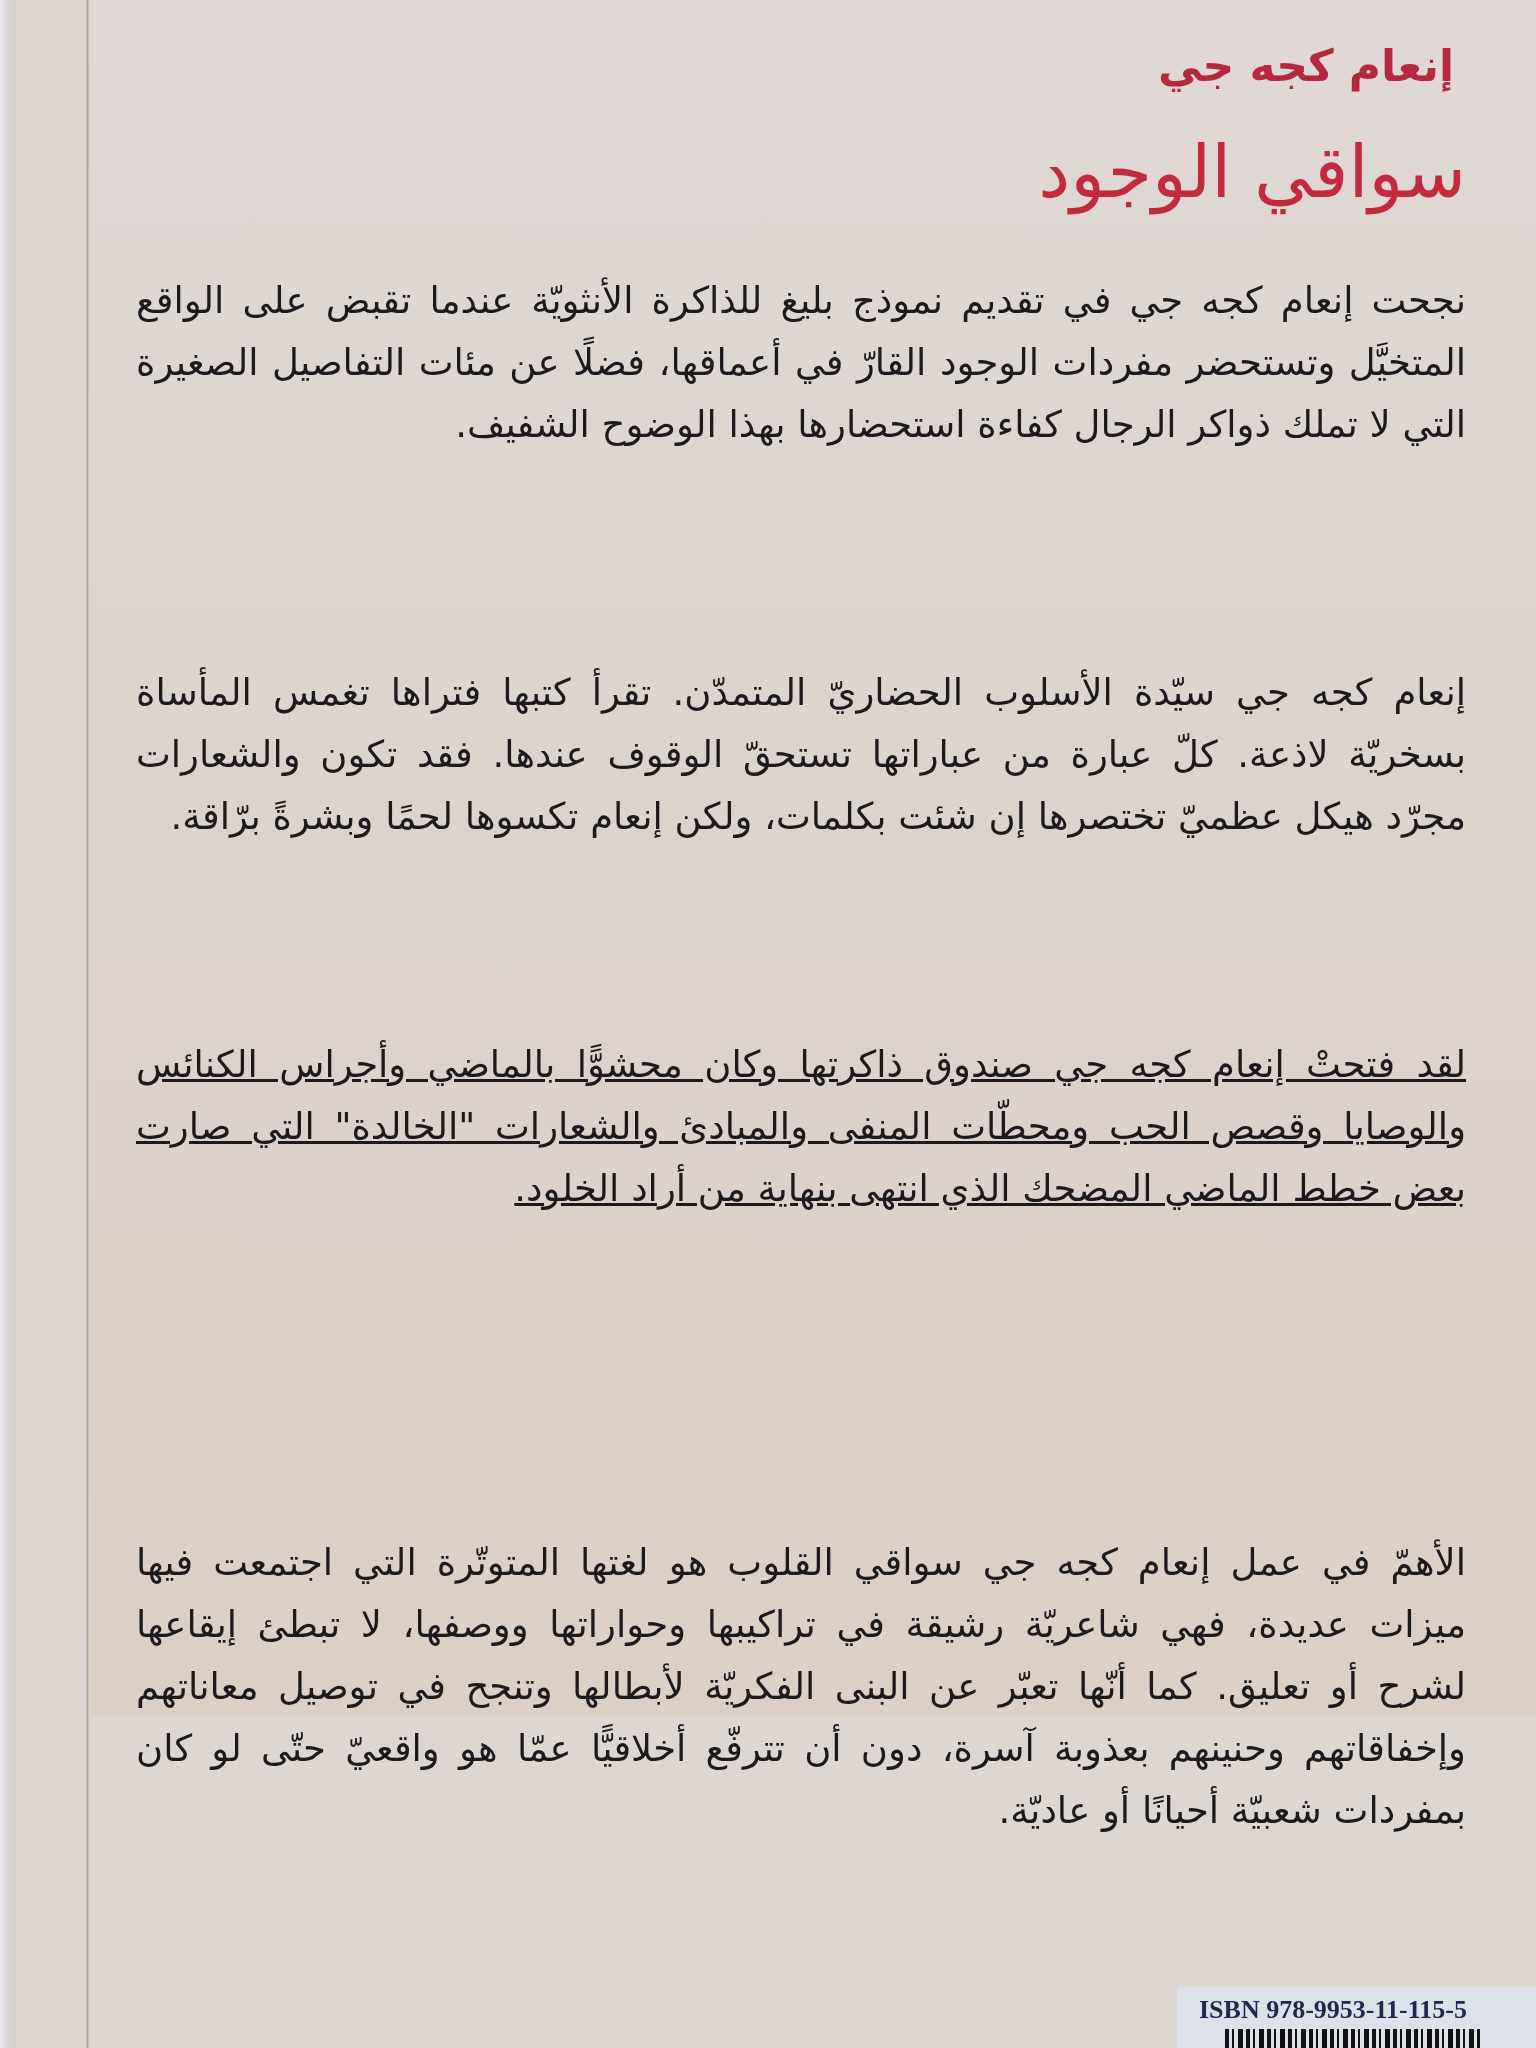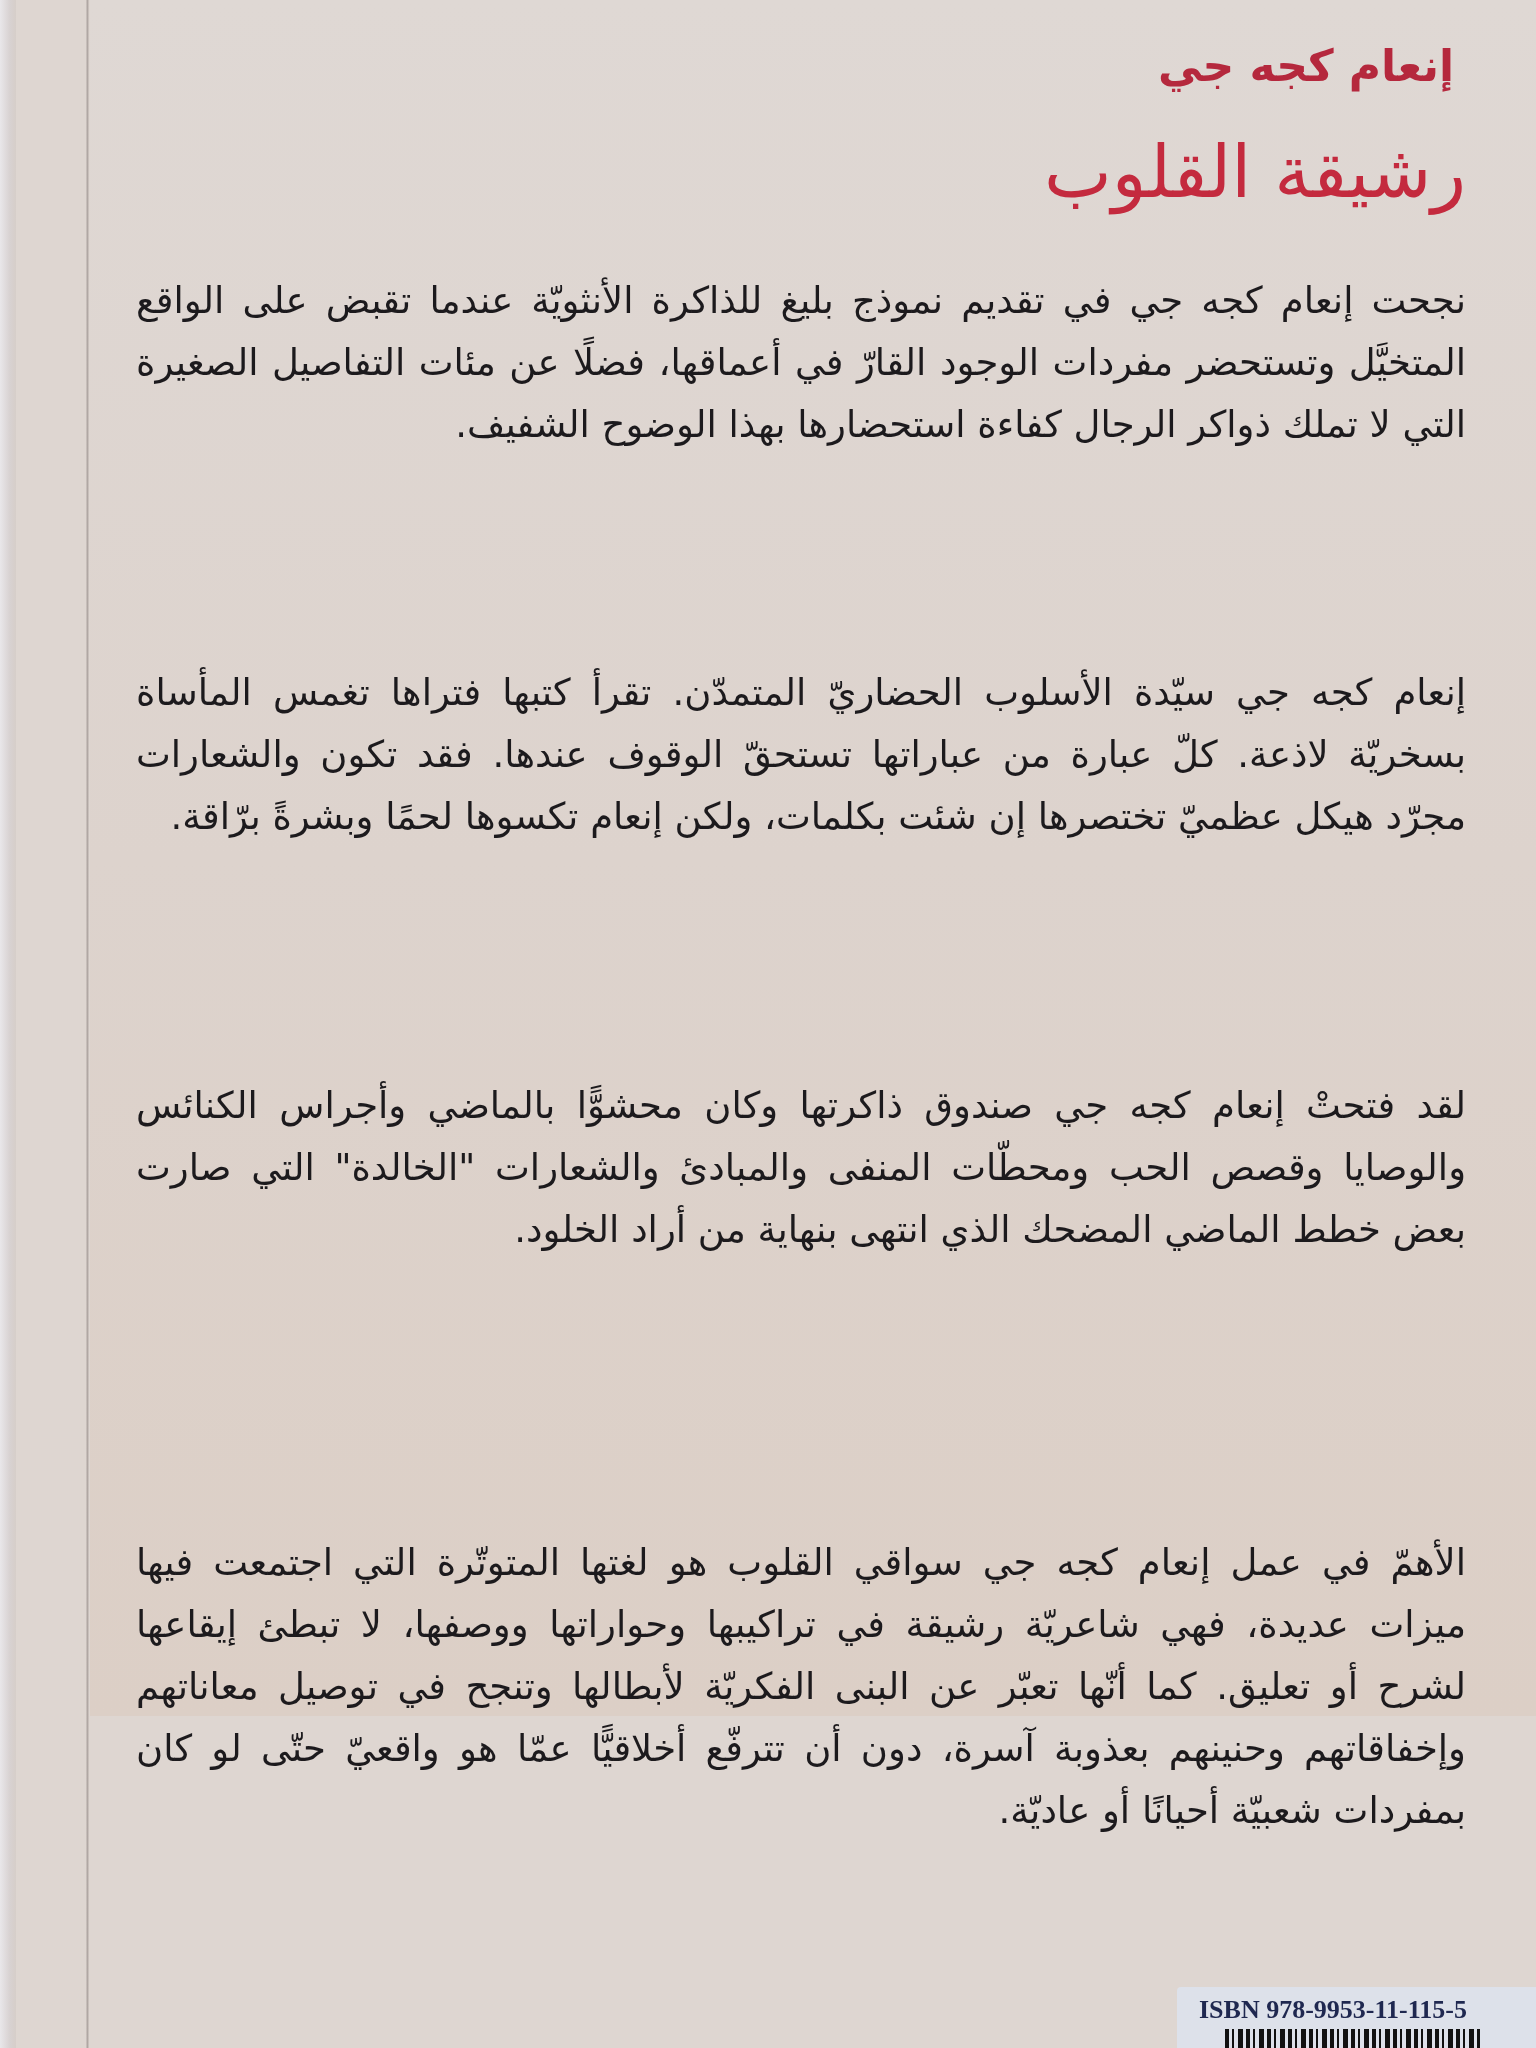--- a/index.html
+++ b/index.html
@@ -63,33 +63,33 @@
 </style>
 </head>
 <body>
 
 <div class="spine-edge"></div>
 <div class="fold-line"></div>
 
 <div class="cover">
   <div class="content" style="right:70px;">
     <div class="author">إنعام كجه جي</div>
-    <div class="title">رشيقة القلوب</div>
+    <div class="title">سواقي الوجود</div>
 
     <div class="block" style="top:270px;">
       <div>نجحت إنعام كجه جي في تقديم نموذج بليغ للذاكرة الأنثويّة عندما تقبض على الواقع المتخيَّل وتستحضر مفردات الوجود القارّ في أعماقها، فضلًا عن مئات التفاصيل الصغيرة التي لا تملك ذواكر الرجال كفاءة استحضارها بهذا الوضوح الشفيف.</div>
     </div>
     <div class="sig" style="top:522px;">الدكتور صلاح فضل</div>
 
     <div class="block" style="top:662px;">
       <div>إنعام كجه جي سيّدة الأسلوب الحضاريّ المتمدّن. تقرأ كتبها فتراها تغمس المأساة بسخريّة لاذعة. كلّ عبارة من عباراتها تستحقّ الوقوف عندها. فقد تكون والشعارات مجرّد هيكل عظميّ تختصرها إن شئت بكلمات، ولكن إنعام تكسوها لحمًا وبشرةً برّاقة.</div>
     </div>
     <div class="sig" style="top:920px;">لميعة عباس عمارة</div>
 
-    <div class="block" style="top:1075px;">
+    <div class="block" style="top:1034px;text-decoration:underline;">
       <div>لقد فتحتْ إنعام كجه جي صندوق ذاكرتها وكان محشوًّا بالماضي وأجراس الكنائس والوصايا وقصص الحب ومحطّات المنفى والمبادئ والشعارات "الخالدة" التي صارت بعض خطط الماضي المضحك الذي انتهى بنهاية من أراد الخلود.</div>
     </div>
     <div class="sig" style="top:1330px;">عبد الستّار ناصر</div>
 
     <div class="block" style="top:1532px;">
       <div>الأهمّ في عمل إنعام كجه جي سواقي القلوب هو لغتها المتوتّرة التي اجتمعت فيها ميزات عديدة، فهي شاعريّة رشيقة في تراكيبها وحواراتها ووصفها، لا تبطئ إيقاعها لشرح أو تعليق. كما أنّها تعبّر عن البنى الفكريّة لأبطالها وتنجح في توصيل معاناتهم وإخفاقاتهم وحنينهم بعذوبة آسرة، دون أن تترفّع أخلاقيًّا عمّا هو واقعيّ حتّى لو كان بمفردات شعبيّة أحيانًا أو عاديّة.</div>
     </div>
     <div class="sig" style="top:1903px;">الدكتور حاتم الصكر</div>
   </div>
 

